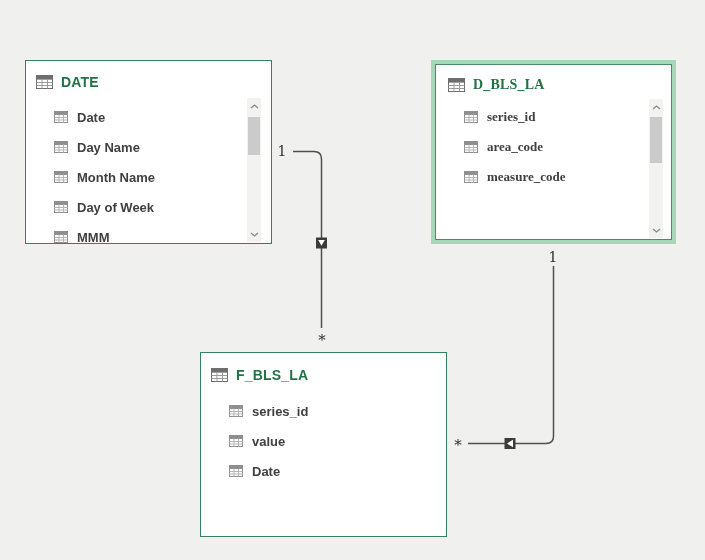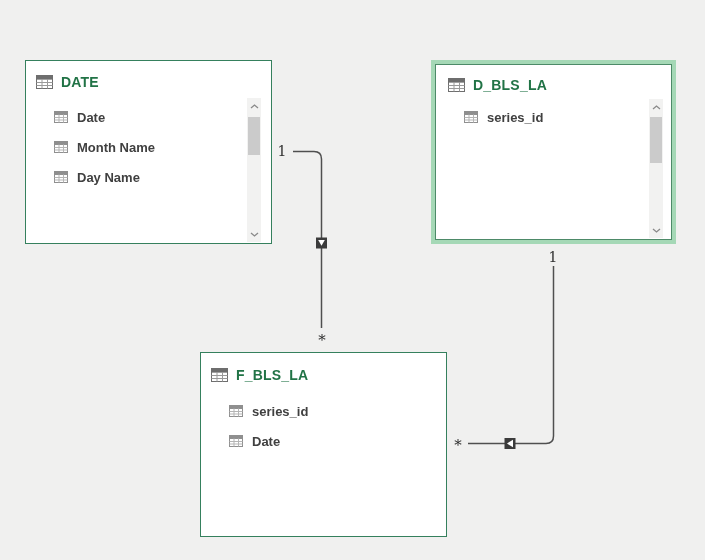--- a/index.html
+++ b/index.html
@@ -116,50 +116,72 @@
       </div>
       <div class="field-row">
         <svg class="ico" width="14" height="12" viewBox="0 0 14 12">
             <rect x="0.5" y="0.5" width="13" height="11" fill="#fff" stroke="#8f8f8f"></rect>
             <rect x="0.5" y="0.5" width="13" height="3" fill="#8f8f8f" stroke="#8f8f8f"></rect>
             <line x1="5" y1="3.5" x2="5" y2="11.5" stroke="#b5b5b5"></line>
             <line x1="9.5" y1="3.5" x2="9.5" y2="11.5" stroke="#b5b5b5"></line>
             <line x1="0.5" y1="6.5" x2="13.5" y2="6.5" stroke="#b5b5b5"></line>
             <line x1="0.5" y1="9" x2="13.5" y2="9" stroke="#b5b5b5"></line>
           </svg>
+        <span class="field-label">Day Name</span>
+      </div>
+      <div class="field-row">
+        <svg class="ico" width="14" height="12" viewBox="0 0 14 12">
+            <rect x="0.5" y="0.5" width="13" height="11" fill="#fff" stroke="#8f8f8f"></rect>
+            <rect x="0.5" y="0.5" width="13" height="3" fill="#8f8f8f" stroke="#8f8f8f"></rect>
+            <line x1="5" y1="3.5" x2="5" y2="11.5" stroke="#b5b5b5"></line>
+            <line x1="9.5" y1="3.5" x2="9.5" y2="11.5" stroke="#b5b5b5"></line>
+            <line x1="0.5" y1="6.5" x2="13.5" y2="6.5" stroke="#b5b5b5"></line>
+            <line x1="0.5" y1="9" x2="13.5" y2="9" stroke="#b5b5b5"></line>
+          </svg>
         <span class="field-label">Month Name</span>
       </div>
       <div class="field-row">
         <svg class="ico" width="14" height="12" viewBox="0 0 14 12">
             <rect x="0.5" y="0.5" width="13" height="11" fill="#fff" stroke="#8f8f8f"></rect>
             <rect x="0.5" y="0.5" width="13" height="3" fill="#8f8f8f" stroke="#8f8f8f"></rect>
             <line x1="5" y1="3.5" x2="5" y2="11.5" stroke="#b5b5b5"></line>
             <line x1="9.5" y1="3.5" x2="9.5" y2="11.5" stroke="#b5b5b5"></line>
             <line x1="0.5" y1="6.5" x2="13.5" y2="6.5" stroke="#b5b5b5"></line>
             <line x1="0.5" y1="9" x2="13.5" y2="9" stroke="#b5b5b5"></line>
           </svg>
-        <span class="field-label">Day Name</span>
+        <span class="field-label">Day of Week</span>
+      </div>
+      <div class="field-row">
+        <svg class="ico" width="14" height="12" viewBox="0 0 14 12">
+            <rect x="0.5" y="0.5" width="13" height="11" fill="#fff" stroke="#8f8f8f"></rect>
+            <rect x="0.5" y="0.5" width="13" height="3" fill="#8f8f8f" stroke="#8f8f8f"></rect>
+            <line x1="5" y1="3.5" x2="5" y2="11.5" stroke="#b5b5b5"></line>
+            <line x1="9.5" y1="3.5" x2="9.5" y2="11.5" stroke="#b5b5b5"></line>
+            <line x1="0.5" y1="6.5" x2="13.5" y2="6.5" stroke="#b5b5b5"></line>
+            <line x1="0.5" y1="9" x2="13.5" y2="9" stroke="#b5b5b5"></line>
+          </svg>
+        <span class="field-label">MMM</span>
       </div>
     </div>
     <div class="scrollbar" style="right:10px;top:37px;height:144px;">
       <div class="sb-arrow up">
         <svg width="9" height="5" viewBox="0 0 9 5">
             <polyline points="1,4 4.5,1 8,4" fill="none" stroke="#8a8a8a" stroke-width="1.3"></polyline>
           </svg>
       </div>
       <div class="sb-thumb" style="top:19px;height:38px;"></div>
       <div class="sb-arrow down">
         <svg width="9" height="5" viewBox="0 0 9 5">
             <polyline points="1,1 4.5,4 8,1" fill="none" stroke="#8a8a8a" stroke-width="1.3"></polyline>
           </svg>
       </div>
     </div>
   </div>
 
-  <div class="selection-ring" style="left:431px;top:32px;width:245px;height:184px;">
+  <div class="selection-ring" style="left:431px;top:32px;width:245px;height:184px;font-family:Liberation Serif, serif;">
     <div class="table-card" style="width:237px;height:176px;">
       <div class="card-header" style="padding-top:9px;padding-left:12px;">
         <svg class="ico" width="17" height="14" viewBox="0 0 17 14">
           <rect x="0.5" y="0.5" width="16" height="13" fill="#ffffff" stroke="#6e6e6e"></rect>
           <rect x="0.5" y="0.5" width="16" height="3.6" fill="#6e6e6e" stroke="#6e6e6e"></rect>
           <line x1="6" y1="4" x2="6" y2="13.5" stroke="#9a9a9a"></line>
           <line x1="11.5" y1="4" x2="11.5" y2="13.5" stroke="#9a9a9a"></line>
           <line x1="0.5" y1="7.5" x2="16.5" y2="7.5" stroke="#9a9a9a"></line>
           <line x1="0.5" y1="10.5" x2="16.5" y2="10.5" stroke="#9a9a9a"></line>
         </svg>
@@ -170,20 +192,42 @@
           <svg class="ico" width="14" height="12" viewBox="0 0 14 12">
               <rect x="0.5" y="0.5" width="13" height="11" fill="#fff" stroke="#8f8f8f"></rect>
               <rect x="0.5" y="0.5" width="13" height="3" fill="#8f8f8f" stroke="#8f8f8f"></rect>
               <line x1="5" y1="3.5" x2="5" y2="11.5" stroke="#b5b5b5"></line>
               <line x1="9.5" y1="3.5" x2="9.5" y2="11.5" stroke="#b5b5b5"></line>
               <line x1="0.5" y1="6.5" x2="13.5" y2="6.5" stroke="#b5b5b5"></line>
               <line x1="0.5" y1="9" x2="13.5" y2="9" stroke="#b5b5b5"></line>
             </svg>
           <span class="field-label">series_id</span>
         </div>
+        <div class="field-row">
+          <svg class="ico" width="14" height="12" viewBox="0 0 14 12">
+              <rect x="0.5" y="0.5" width="13" height="11" fill="#fff" stroke="#8f8f8f"></rect>
+              <rect x="0.5" y="0.5" width="13" height="3" fill="#8f8f8f" stroke="#8f8f8f"></rect>
+              <line x1="5" y1="3.5" x2="5" y2="11.5" stroke="#b5b5b5"></line>
+              <line x1="9.5" y1="3.5" x2="9.5" y2="11.5" stroke="#b5b5b5"></line>
+              <line x1="0.5" y1="6.5" x2="13.5" y2="6.5" stroke="#b5b5b5"></line>
+              <line x1="0.5" y1="9" x2="13.5" y2="9" stroke="#b5b5b5"></line>
+            </svg>
+          <span class="field-label">area_code</span>
+        </div>
+        <div class="field-row">
+          <svg class="ico" width="14" height="12" viewBox="0 0 14 12">
+              <rect x="0.5" y="0.5" width="13" height="11" fill="#fff" stroke="#8f8f8f"></rect>
+              <rect x="0.5" y="0.5" width="13" height="3" fill="#8f8f8f" stroke="#8f8f8f"></rect>
+              <line x1="5" y1="3.5" x2="5" y2="11.5" stroke="#b5b5b5"></line>
+              <line x1="9.5" y1="3.5" x2="9.5" y2="11.5" stroke="#b5b5b5"></line>
+              <line x1="0.5" y1="6.5" x2="13.5" y2="6.5" stroke="#b5b5b5"></line>
+              <line x1="0.5" y1="9" x2="13.5" y2="9" stroke="#b5b5b5"></line>
+            </svg>
+          <span class="field-label">measure_code</span>
+        </div>
       </div>
       <div class="scrollbar" style="right:8px;top:34px;height:139px;">
         <div class="sb-arrow up">
           <svg width="9" height="5" viewBox="0 0 9 5">
               <polyline points="1,4 4.5,1 8,4" fill="none" stroke="#8a8a8a" stroke-width="1.3"></polyline>
             </svg>
         </div>
         <div class="sb-thumb" style="top:18px;height:46px;"></div>
         <div class="sb-arrow down">
           <svg width="9" height="5" viewBox="0 0 9 5">
@@ -210,20 +254,31 @@
       <div class="field-row">
         <svg class="ico" width="14" height="12" viewBox="0 0 14 12">
             <rect x="0.5" y="0.5" width="13" height="11" fill="#fff" stroke="#8f8f8f"></rect>
             <rect x="0.5" y="0.5" width="13" height="3" fill="#8f8f8f" stroke="#8f8f8f"></rect>
             <line x1="5" y1="3.5" x2="5" y2="11.5" stroke="#b5b5b5"></line>
             <line x1="9.5" y1="3.5" x2="9.5" y2="11.5" stroke="#b5b5b5"></line>
             <line x1="0.5" y1="6.5" x2="13.5" y2="6.5" stroke="#b5b5b5"></line>
             <line x1="0.5" y1="9" x2="13.5" y2="9" stroke="#b5b5b5"></line>
           </svg>
         <span class="field-label">series_id</span>
+      </div>
+      <div class="field-row">
+        <svg class="ico" width="14" height="12" viewBox="0 0 14 12">
+            <rect x="0.5" y="0.5" width="13" height="11" fill="#fff" stroke="#8f8f8f"></rect>
+            <rect x="0.5" y="0.5" width="13" height="3" fill="#8f8f8f" stroke="#8f8f8f"></rect>
+            <line x1="5" y1="3.5" x2="5" y2="11.5" stroke="#b5b5b5"></line>
+            <line x1="9.5" y1="3.5" x2="9.5" y2="11.5" stroke="#b5b5b5"></line>
+            <line x1="0.5" y1="6.5" x2="13.5" y2="6.5" stroke="#b5b5b5"></line>
+            <line x1="0.5" y1="9" x2="13.5" y2="9" stroke="#b5b5b5"></line>
+          </svg>
+        <span class="field-label">value</span>
       </div>
       <div class="field-row">
         <svg class="ico" width="14" height="12" viewBox="0 0 14 12">
             <rect x="0.5" y="0.5" width="13" height="11" fill="#fff" stroke="#8f8f8f"></rect>
             <rect x="0.5" y="0.5" width="13" height="3" fill="#8f8f8f" stroke="#8f8f8f"></rect>
             <line x1="5" y1="3.5" x2="5" y2="11.5" stroke="#b5b5b5"></line>
             <line x1="9.5" y1="3.5" x2="9.5" y2="11.5" stroke="#b5b5b5"></line>
             <line x1="0.5" y1="6.5" x2="13.5" y2="6.5" stroke="#b5b5b5"></line>
             <line x1="0.5" y1="9" x2="13.5" y2="9" stroke="#b5b5b5"></line>
           </svg>

